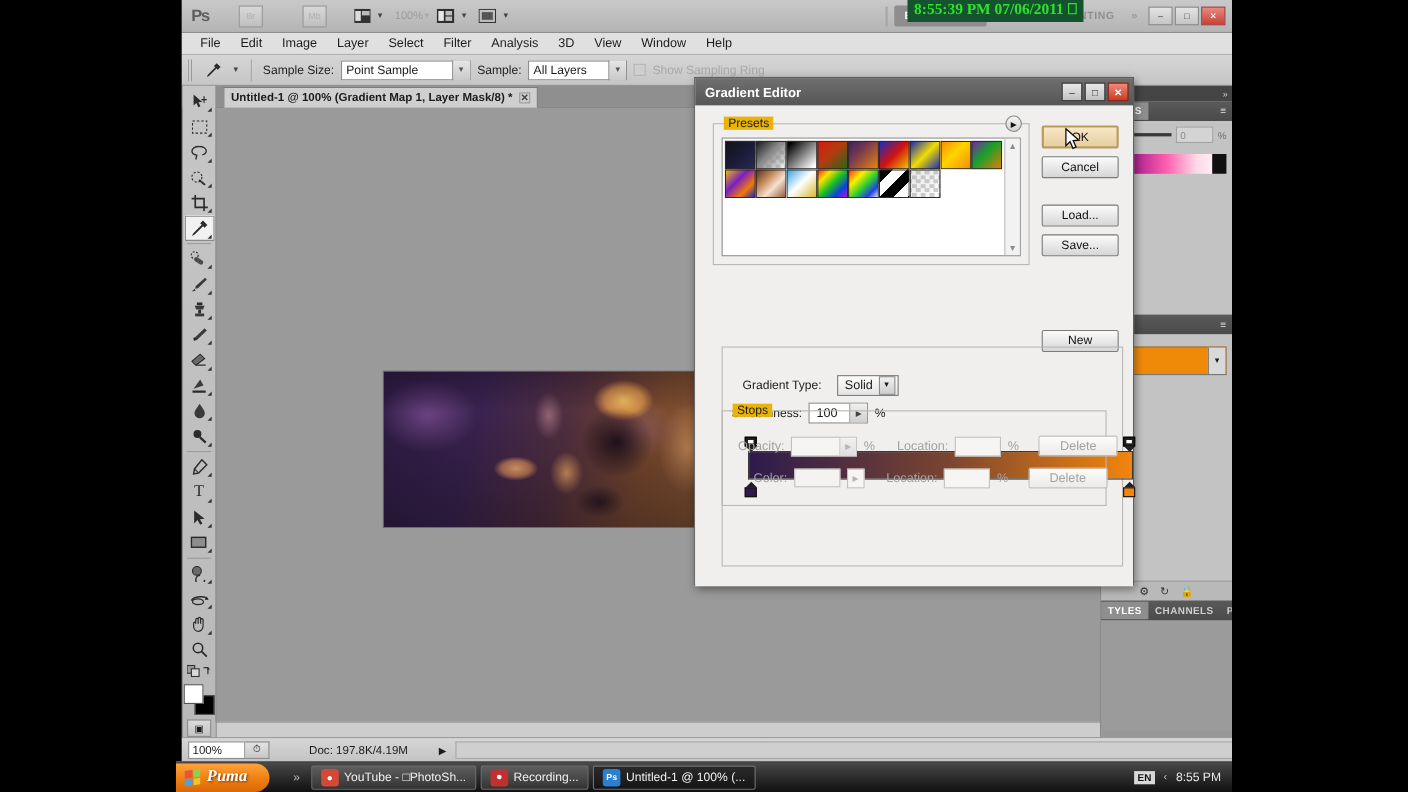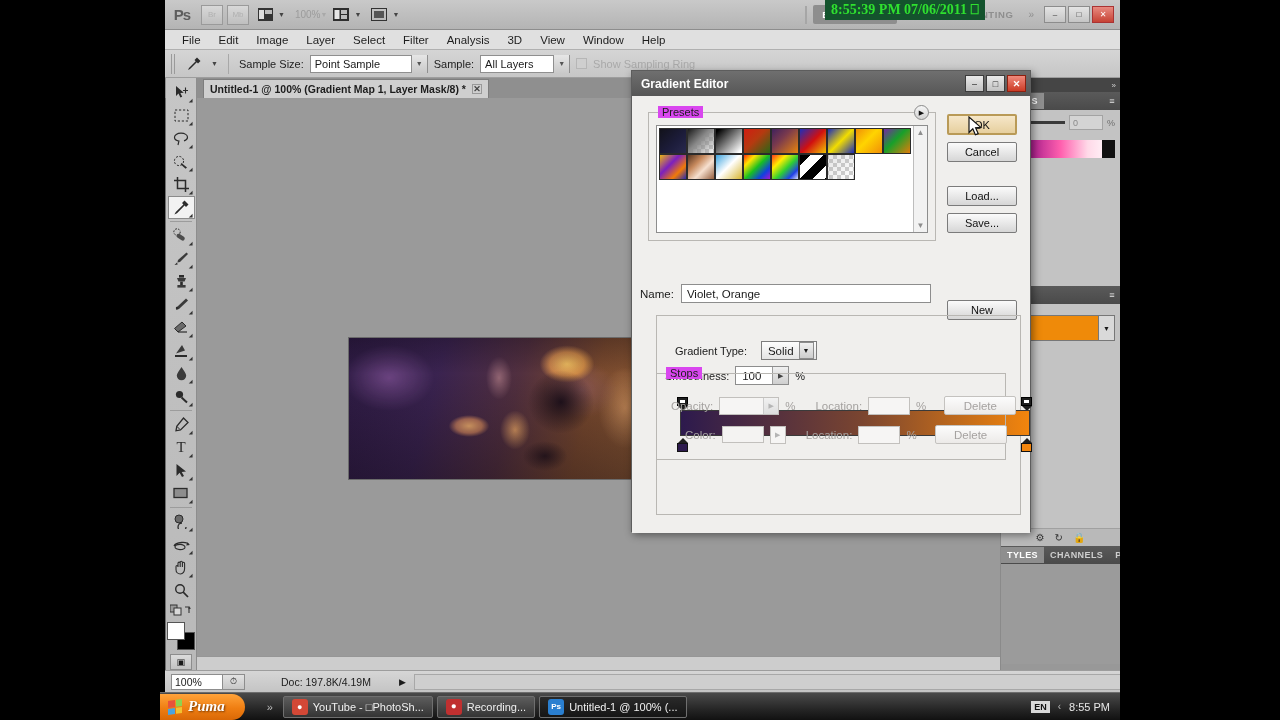--- a/index.html
+++ b/index.html
@@ -14,21 +14,21 @@
 
   
   #ps { position:absolute; left:165px; top:0; width:955px; height:692px;
         background:#d4d4d4; overflow:hidden; }
 
   
   .appbar { position:relative; height:30px; background:linear-gradient(#c9c9c9,#b4b4b4);
             border-bottom:1px solid #8d8d8d; display:flex; align-items:center; }
   .ps-logo { width:34px; height:30px; display:flex; align-items:center; justify-content:center;
              color:#5d5d5d; font-weight:bold; font-size:15px; letter-spacing:-1px;}
-  .abtn { width:22px; height:20px; margin:0 2px; border:1px solid #9a9a9a; background:linear-gradient(#d8d8d8,#bfbfbf);
+  .abtn { width:22px; height:20px; margin:0 18px; border:1px solid #9a9a9a; background:linear-gradient(#d8d8d8,#bfbfbf);
           display:flex;align-items:center;justify-content:center; color:#8a8a8a; font-size:8px;}
   .abtn.dim { color:#b0b0b0; }
   .acombo { display:flex; align-items:center; gap:3px; margin:0 4px;}
   .glyphbox { width:20px;height:16px; display:flex;align-items:center;justify-content:center;}
   .carat { font-size:7px; color:#444; }
   .zoomtxt { color:#9b9b9b; font-size:10px; margin-left:6px;}
   .ws { margin-left:auto; display:flex; align-items:center; height:30px; padding-right:6px;}
   .ws .sep { width:2px;height:18px;background:#a6a6a6; margin-right:6px;}
   .ws-item { padding:4px 9px; font-size:9.5px; font-weight:bold; letter-spacing:.6px; color:#8e8e8e;}
   .ws-item.active { background:#8e8e8e; color:#fff; border-radius:2px; }
@@ -138,21 +138,21 @@
   .dlg-title { height:25px; background:linear-gradient(#6f6f6f,#565656);
                display:flex; align-items:center; padding:0 4px 0 9px; }
   .dlg-title .t { color:#fff; font-size:12px; font-weight:bold; flex:1;}
   .dlg-title .wb { width:19px;height:17px;margin-left:2px; border:1px solid #3c3c3c;
                    background:linear-gradient(#e9e9e9,#c2c2c2); display:flex;align-items:center;
                    justify-content:center; font-size:9px; color:#222;}
   .dlg-title .wb.close { background:linear-gradient(#f08a7c,#cc3b25); border-color:#8d2010; color:#fff; font-weight:bold;}
   .dlg-body { position:relative; height:437px; background:#f0efed; }
 
   .grp { position:absolute; border:1px solid #b9b7b3; }
-  .grp-lbl { position:absolute; top:-7px; left:9px; background:#d946ef; padding:0 4px; font-size:11px; color:#1d1d1d;}
+  .grp-lbl { position:absolute; top:-7px; left:9px; background:#eab308; padding:0 4px; font-size:11px; color:#1d1d1d;}
 
   .presets { left:16px; top:16px; width:288px; height:129px; }
   .preset-arrow { position:absolute; right:6px; top:-8px; width:15px;height:15px;border-radius:50%;
                   background:linear-gradient(#f6f6f6,#d3d3d3); border:1px solid #8a8a8a;
                   display:flex;align-items:center;justify-content:center; font-size:7px; color:#111;}
   .preset-box { position:absolute; left:7px; top:12px; right:7px; bottom:7px; background:#fff;
                 border:1px solid #8d8d8d; overflow:hidden; }
   .preset-grid { position:absolute; left:2px; top:2px; right:16px; display:flex; flex-wrap:wrap; }
   .sw { width:28px; height:26px; box-shadow:inset 0 0 0 1px #2b2b2b; }
   .preset-scroll { position:absolute; right:0; top:0; width:14px; bottom:0; background:#f2f2f2;
@@ -620,24 +620,20 @@
         </div>
       </div>
 
       <div class="btncol">
         <div class="dbtn primary">OK</div>
         <div class="dbtn">Cancel</div>
         <div class="dbtn gap">Load...</div>
         <div class="dbtn">Save...</div>
       </div>
 
-      <div class="name-row">
-        <span class="name-lbl">Name:</span>
-        <div class="name-input">Violet, Orange</div>
-      </div>
       <div class="dbtn" style="position:absolute; left:315px; top:204px;">New</div>
 
       <div class="grp gt-grp">
         <div class="gt-row">
           <span>Gradient Type:</span>
           <div class="sel-box">
             <span>Solid</span>
             <span class="dd">▼</span>
           </div>
         </div>

